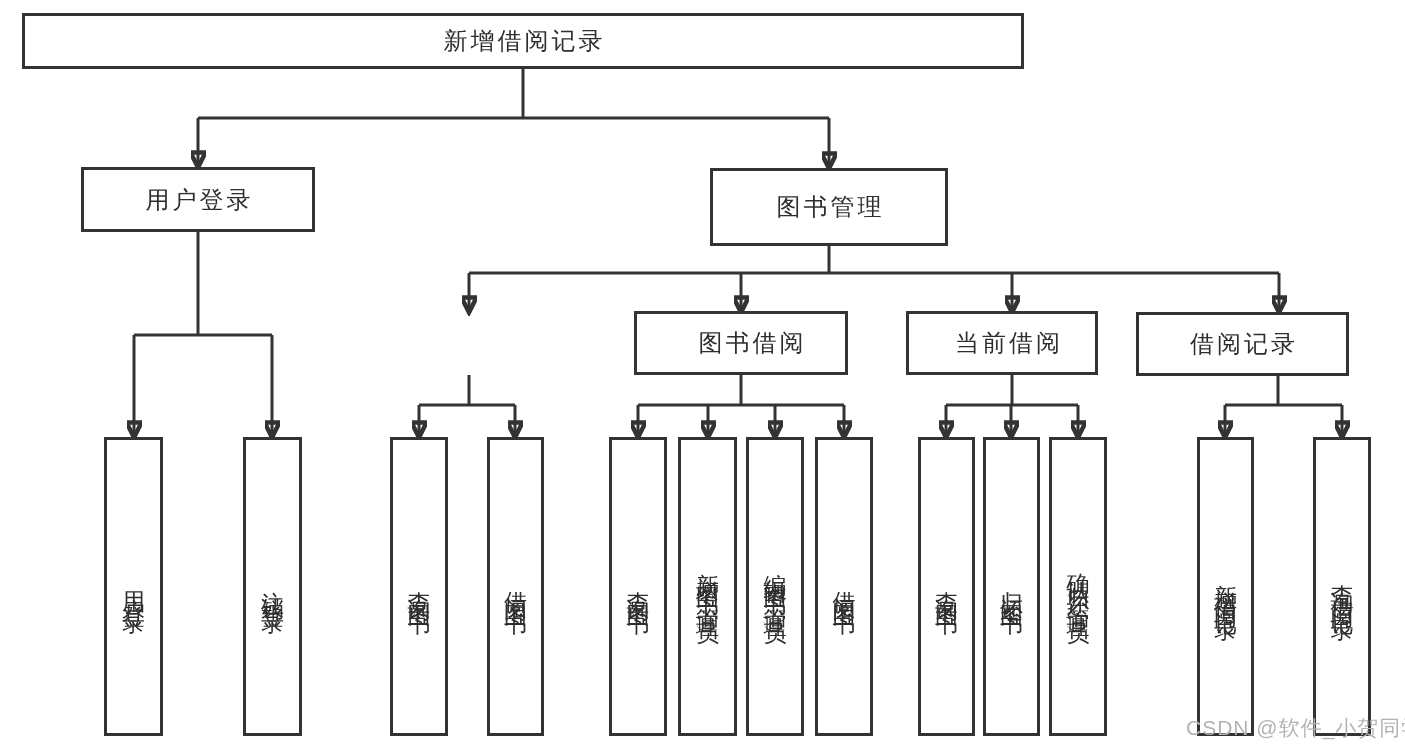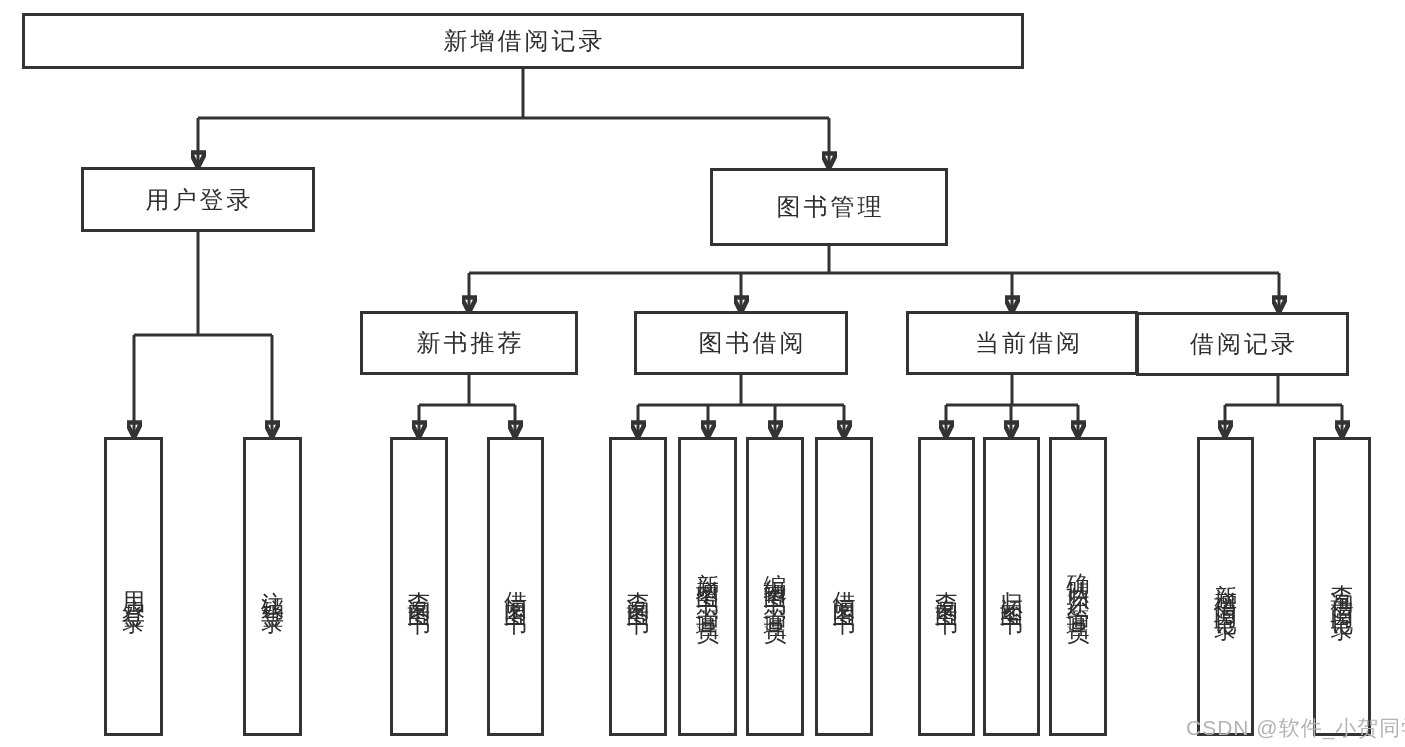--- a/index.html
+++ b/index.html
@@ -112,23 +112,22 @@
     <path d="M1225,405 H1342"></path>
     <path d="M1225,405 V436" marker-end="url(#arrow)"></path>
     <path d="M1342,405 V436" marker-end="url(#arrow)"></path>
   </svg>
 
   <div class="node" style="left:22px; top:13px; width:1002px; height:56px;">新增借阅记录</div>
 
   <div class="node" style="left:81px; top:167px; width:234px; height:65px;">用户登录</div>
   <div class="node" style="left:710px; top:168px; width:238px; height:78px;">图书管理</div>
 
-  <div class="node" style="left:360px; top:311px; width:218px; height:64px;">新书推荐</div>
   <div class="node" style="left:634px; top:311px; width:214px; height:64px;padding-left:20px;">图书借阅</div>
-  <div class="node" style="left:906px; top:311px; width:232px; height:64px;padding-left:11px;">当前借阅</div>
+  <div class="node" style="left:906px; top:311px; width:192px; height:64px;padding-left:11px;">当前借阅</div>
   <div class="node" style="left:1136px; top:312px; width:213px; height:64px;">借阅记录</div>
 
   <div class="node vnode" style="left:104px; top:437px; width:59px; height:299px;">用户登录</div>
   <div class="node vnode" style="left:243px; top:437px; width:59px; height:299px;">注销登录</div>
 
   <div class="node vnode" style="left:390px; top:437px; width:58px; height:299px;">查询图书</div>
   <div class="node vnode" style="left:487px; top:437px; width:57px; height:299px;">借阅图书</div>
 
   <div class="node vnode" style="left:609px; top:437px; width:58px; height:299px;">查询图书</div>
   <div class="node vnode" style="left:678px; top:437px; width:59px; height:299px;">新增图书（管理员）</div>

